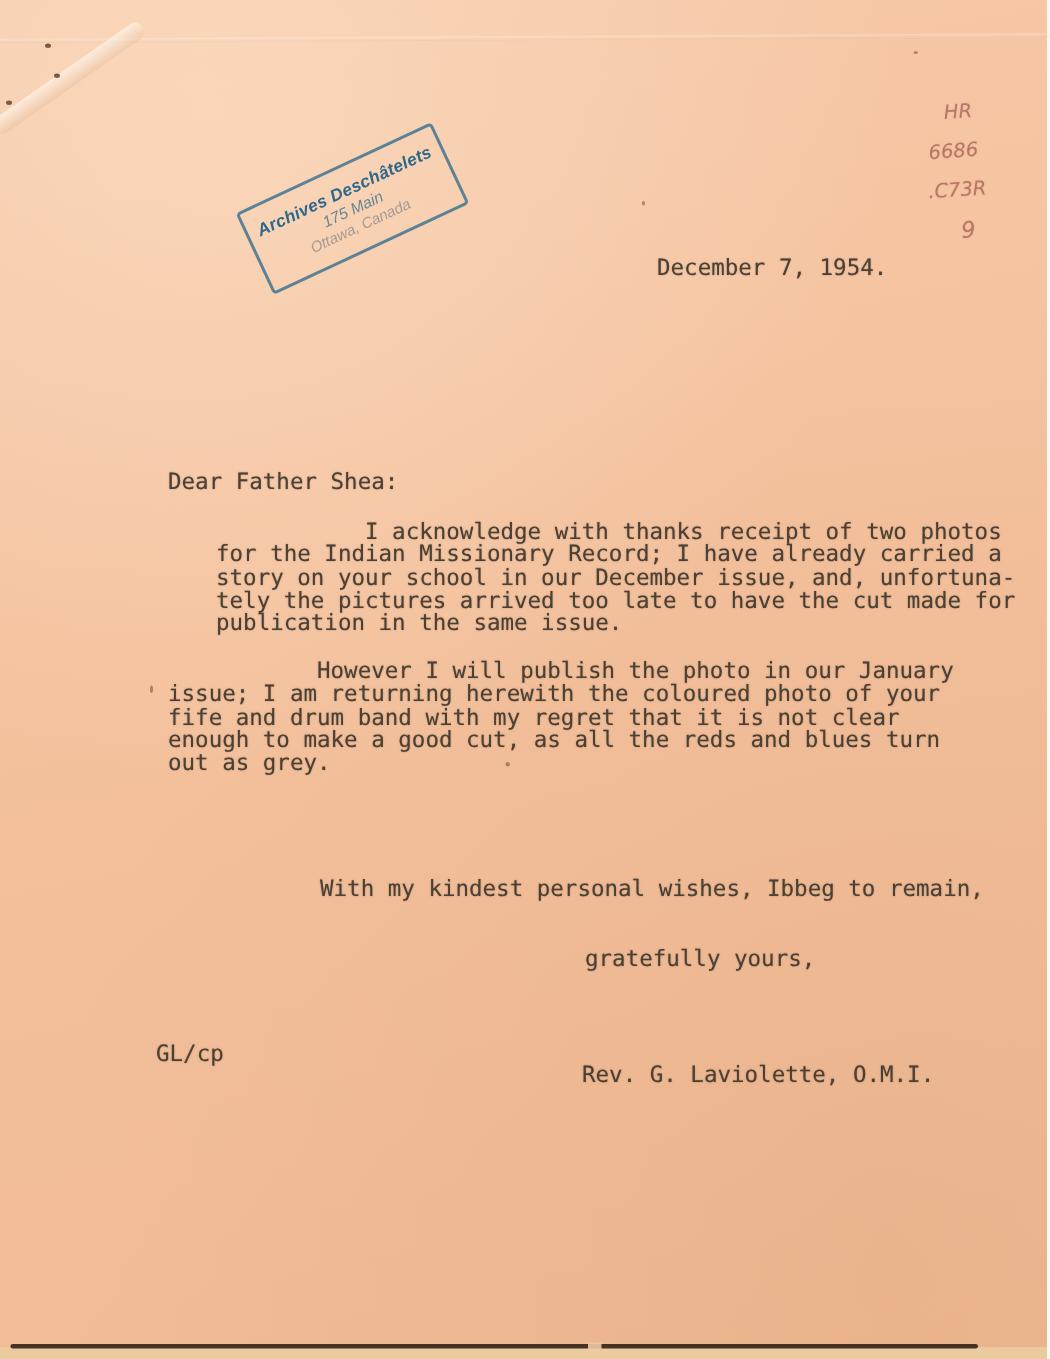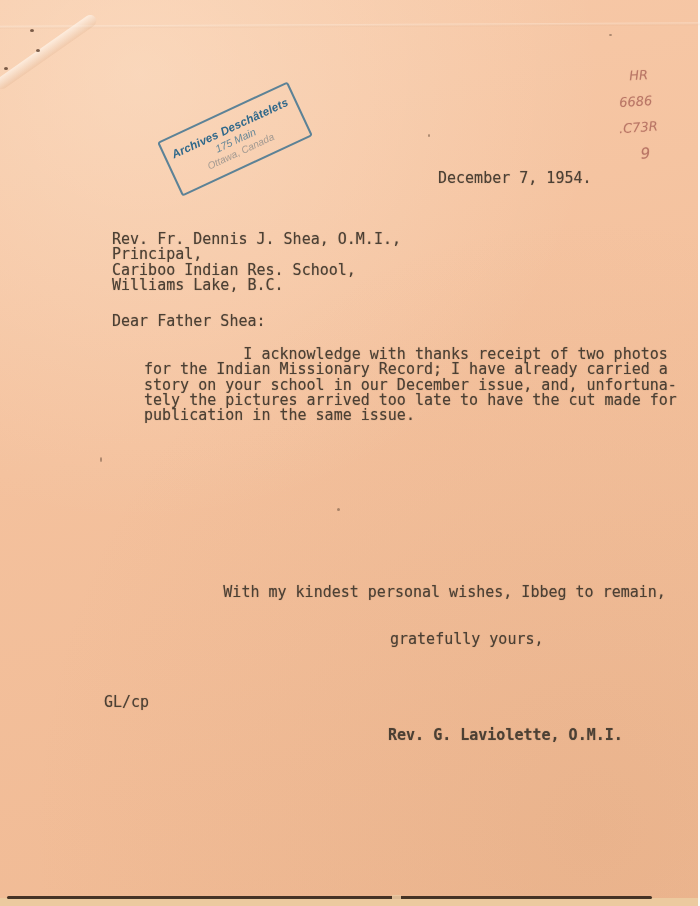--- a/index.html
+++ b/index.html
@@ -104,40 +104,41 @@
 
   <div class="pencil">
     <div class="p0">HR</div>
     <div class="p1">6686</div>
     <div class="p2">.C73R</div>
     <div class="p3">9</div>
   </div>
 
   <div class="typed" style="left:438px;top:171px;">December 7, 1954.</div>
 
-  <div class="typed" style="left:112px;top:232px;">Rev. Fr. Dennis J. Shea, O.M.I.,
-Principal,
-Cariboo Indian Res. School,
-Williams Lake, B.C.</div>
 
   <div class="typed" style="left:112px;top:314px;">Dear Father Shea:</div>
 
   <div class="typed" style="left:112px;top:347px;margin-left:32px;">           I acknowledge with thanks receipt of two photos
 for the Indian Missionary Record; I have already carried a
 story on your school in our December issue, and, unfortuna-
 tely the pictures arrived too late to have the cut made for
 publication in the same issue.</div>
 
+  <div class="typed" style="left:112px;top:440px;">           However I will publish the photo in our January
+issue; I am returning herewith the coloured photo of your
+fife and drum band with my regret that it is not clear
+enough to make a good cut, as all the reds and blues turn
+out as grey.</div>
 
 
-  <div class="typed" style="left:124px;top:585px;text-align:center;">           With my kindest personal wishes, Ibbeg to remain,</div>
+  <div class="typed" style="left:114px;top:585px;text-align:center;">           With my kindest personal wishes, Ibbeg to remain,</div>
 
   <div class="typed" style="left:390px;top:632px;text-align:right;">gratefully yours,</div>
 
   <div class="typed" style="left:104px;top:695px;">GL/cp</div>
 
-  <div class="typed" style="left:388px;top:728px;font-weight:bold;">Rev. G. Laviolette, O.M.I.</div>
+  <div class="typed" style="left:388px;top:709px;">Rev. G. Laviolette, O.M.I.</div>
 
   <div class="bottom-strip"></div>
   <div class="bottom-line"></div>
   <div class="bottom-line-gap"></div>
 
 </div>
 
 </body></html>

